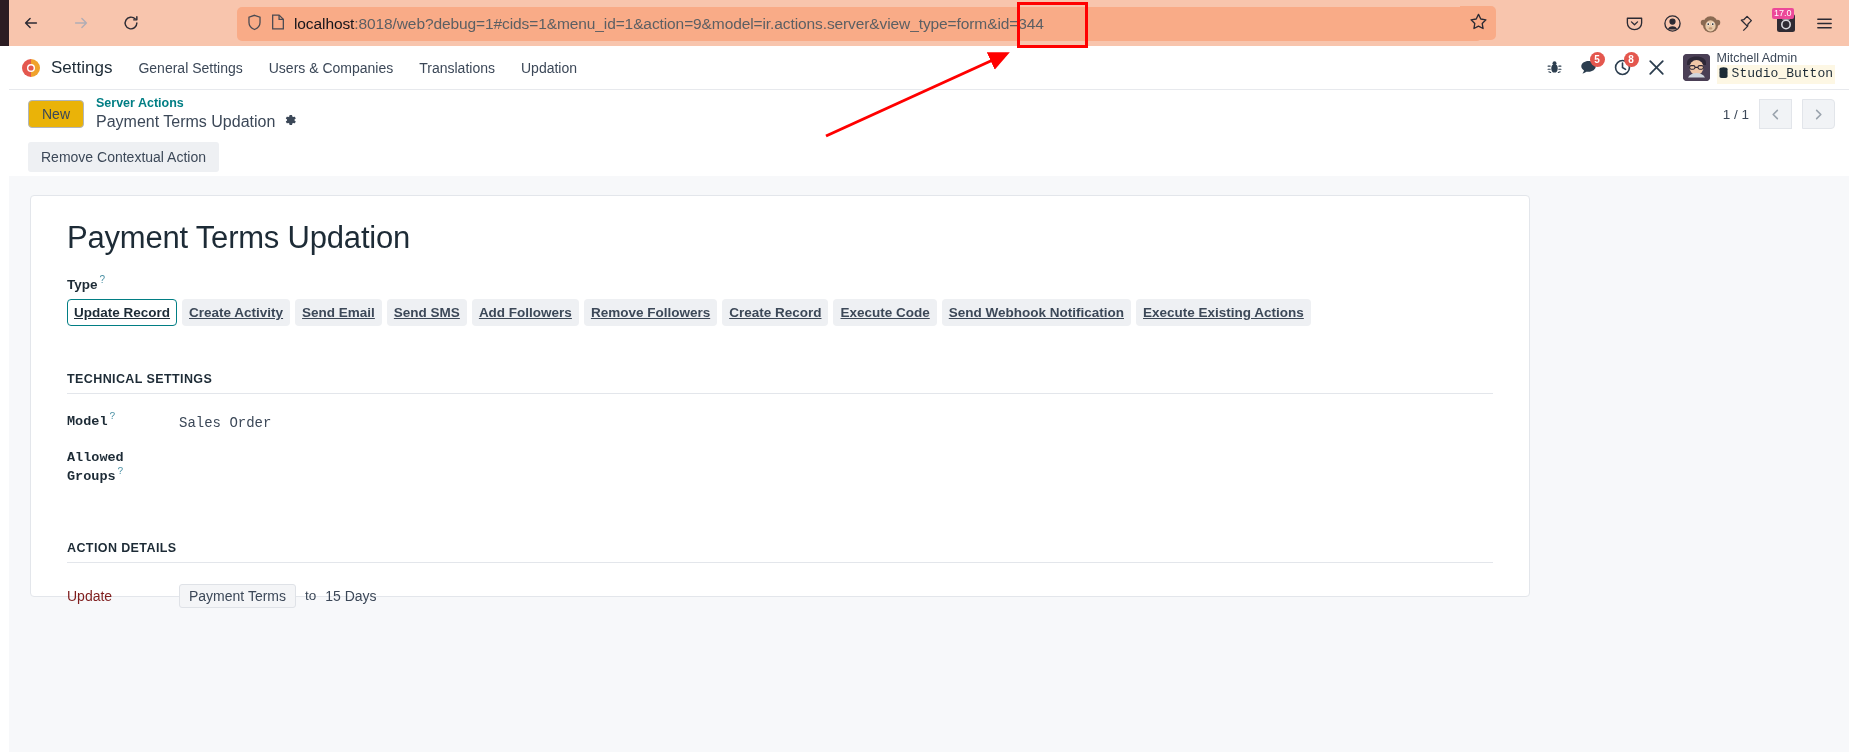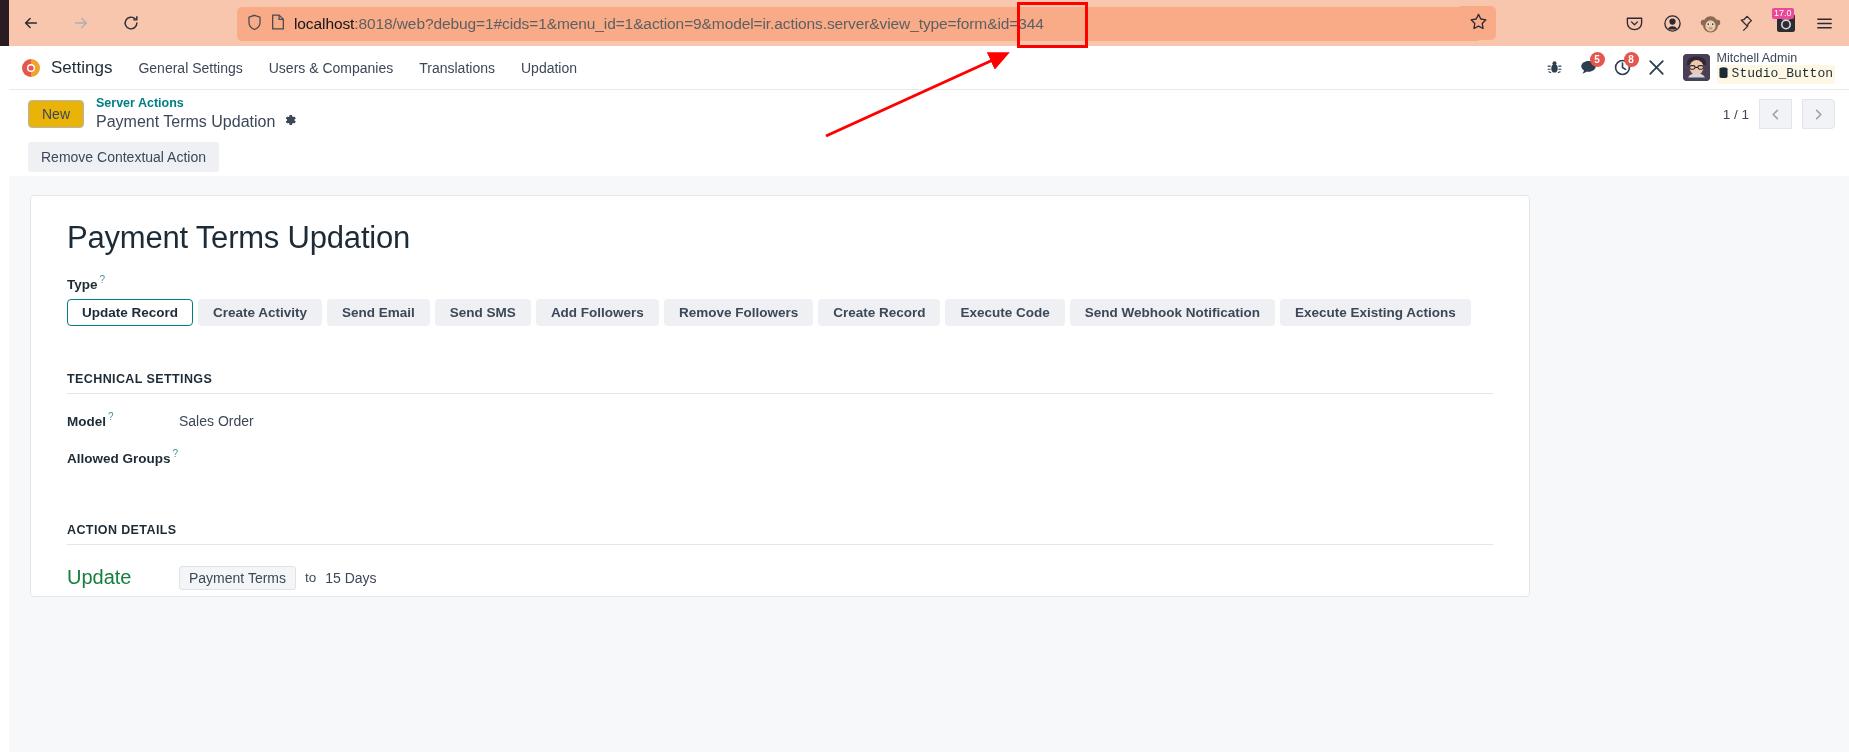--- a/index.html
+++ b/index.html
@@ -209,46 +209,47 @@
     margin-left: 2px; cursor: help;
   }
 
   #type-row { margin-bottom: 6px; }
   #type-buttons {
     display: flex; gap: 5px; margin-top: 6px; flex-wrap: wrap;
   }
   .type-btn {
     background: #eef0f3; border: 1px solid transparent;
     border-radius: 4px;
-    padding: 5px 14px;
+    padding: 5px 6px;
     font-size: 13.5px; color: #3c4858; font-weight: bold;
     cursor: pointer; white-space: nowrap;
     font-family: "Liberation Sans", sans-serif;
+    text-decoration: underline;
   }
   .type-btn.active {
     background: #ffffff; border: 1px solid #017e84; color: #1d2b36;
   }
 
   .section-title {
     font-size: 12.5px; color: #1d2b36; font-weight: bold;
     letter-spacing: 0.4px;
     border-bottom: 1px solid #e3e6eb;
     padding-bottom: 7px;
   }
   #tech-section { margin-top: 46px; }
   #action-section { margin-top: 56px; }
 
-  .kv-row { display: flex; align-items: center; margin-top: 17px; }
+  .kv-row { display: flex; align-items: flex-end; margin-top: 17px; font-family: Liberation Mono, monospace; }
   .kv-label { width: 112px; flex: 0 0 112px; }
   .kv-value { font-size: 14px; color: #3c4858; }
 
   #update-row {
     display: flex; align-items: center; gap: 9px; margin-top: 21px;
   }
-  #update-word { font-size: 20px; color: #15803d; width: 103px; }
+  #update-word { font-size: 14px; color: #7f1d1d; width: 103px; }
   #payment-terms-chip {
     background: #f4f5f7; border: 1px solid #dfe2e7;
     border-radius: 3px; padding: 3px 9px;
     font-size: 14px; color: #3c4858; cursor: pointer;
   }
   #to-word { font-size: 13.5px; color: #3c4858; }
   #days-value { font-size: 14px; color: #3c4858; cursor: pointer; }
 
   
   #annotation-layer {

